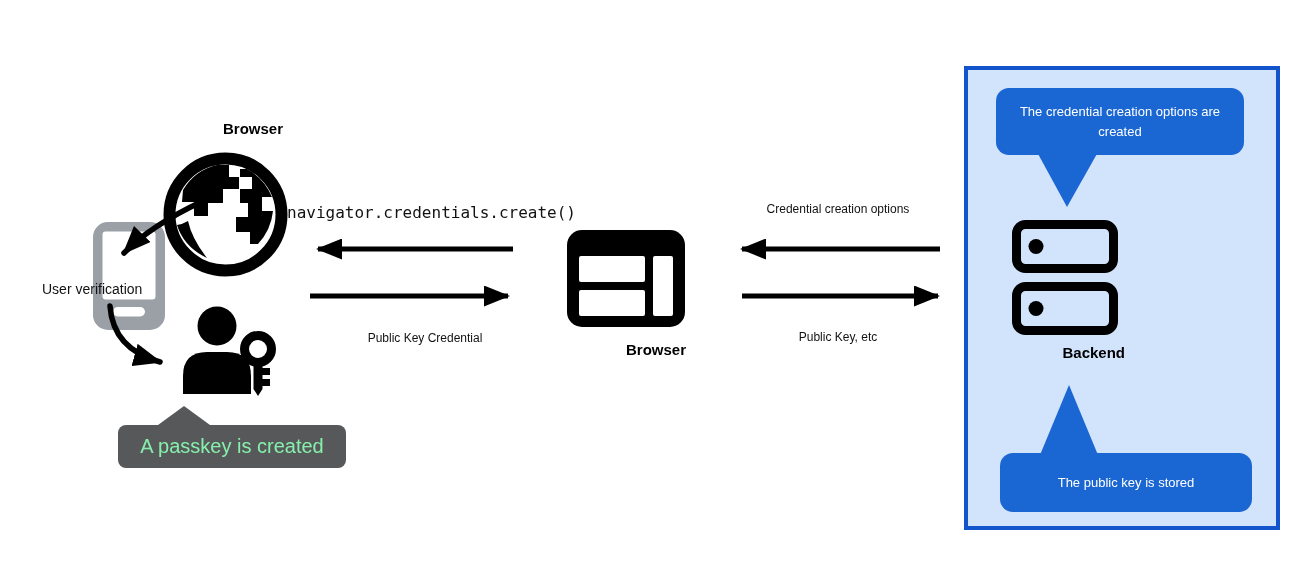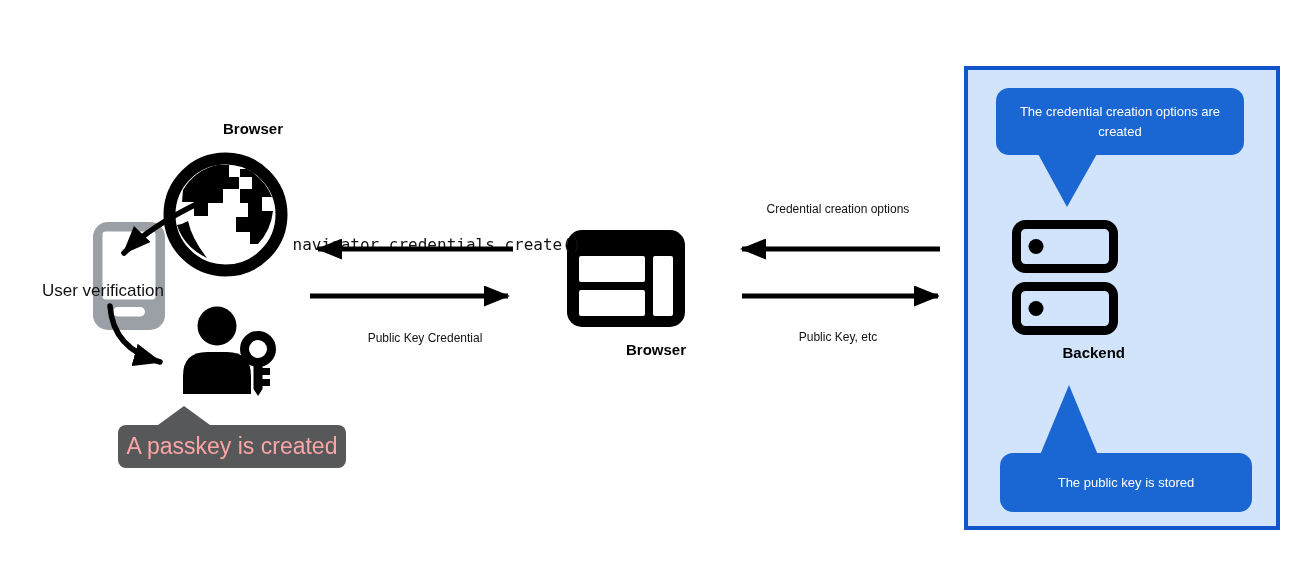--- a/index.html
+++ b/index.html
@@ -27,32 +27,32 @@
     border-top:55px solid #1a66d2;
   }
   .tail-up{
     left:1040px;top:385px;width:0;height:0;
     border-left:29px solid transparent;border-right:29px solid transparent;
     border-bottom:70px solid #1a66d2;
   }
   
   .tooltip{
     left:118px;top:425px;width:228px;height:43px;background:#57585a;border-radius:8px;
-    color:#fca5a5;font-size:23px;display:flex;align-items:center;justify-content:center;
+    color:#86efac;font-size:20px;display:flex;align-items:center;justify-content:center;
   }
   .tooltip-tail{
     position:absolute;left:40px;top:-19px;width:0;height:0;
     border-left:26px solid transparent;border-right:26px solid transparent;
     border-bottom:19px solid #57585a;
   }
   
   .actor-label{font-weight:bold;font-size:15px;color:#000;text-align:right;width:120px;}
   .msg{font-size:12px;color:#121212;text-align:center;width:220px;}
-  .msg-mono{font-family:"DejaVu Sans Mono",monospace;font-size:16px;color:#121212;text-align:center;width:300px;white-space:nowrap;margin-top:32px;}
-  .uv-label{font-size:17px;color:#121212;white-space:nowrap;}
+  .msg-mono{font-family:"DejaVu Sans Mono",monospace;font-size:16px;color:#121212;text-align:left;width:300px;white-space:nowrap;}
+  .uv-label{font-size:14px;color:#121212;white-space:nowrap;}
   svg{display:block;}
   .arrows{left:0;top:0;pointer-events:none;}
 </style>
 </head>
 <body>
 
 <div class="canvas">
 
   <div class="abs panel"></div>
 

